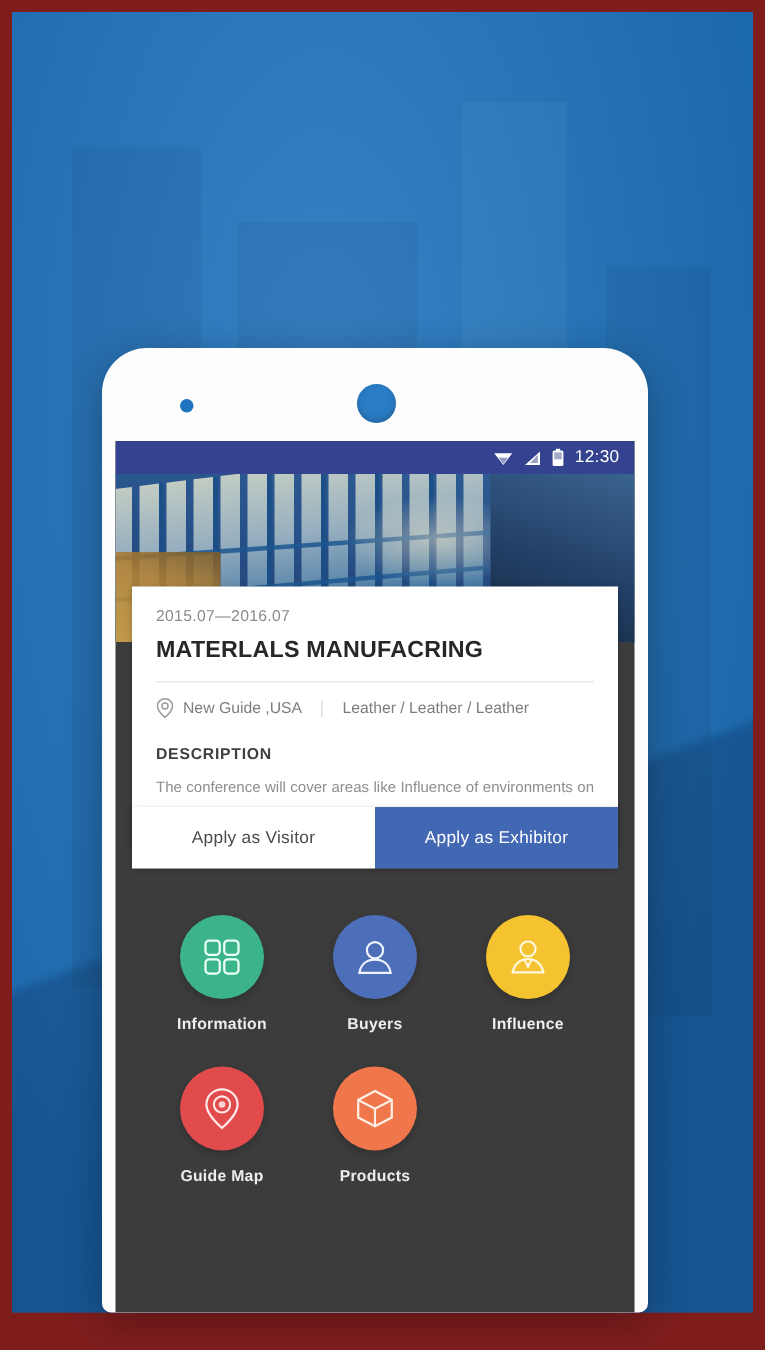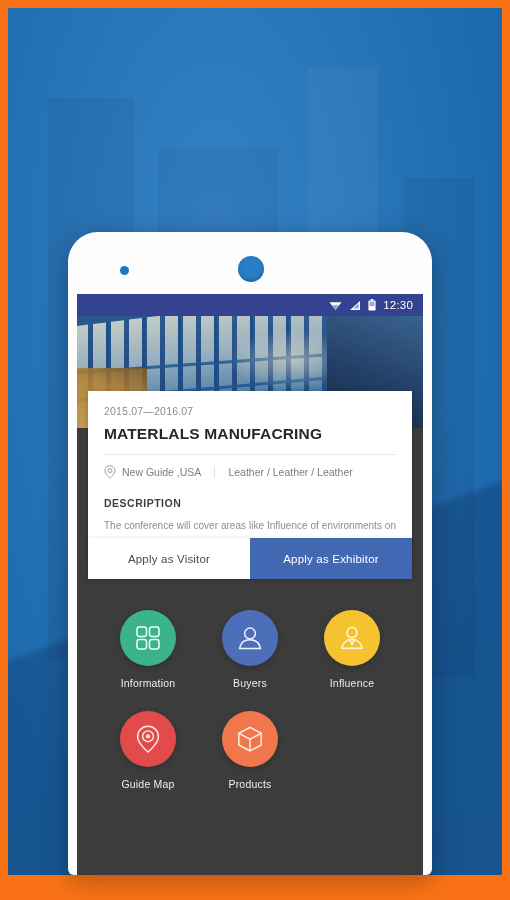--- a/index.html
+++ b/index.html
@@ -6,21 +6,21 @@
   html,body { width:510px; height:900px; }
   body {
     font-family:"Liberation Sans", sans-serif;
     background:#fbfbfb;
     overflow:hidden;
   }
 
   
   #promo {
     position:absolute; left:0; top:0; width:510px; height:900px;
-    background:#f97316;
+    background:#7f1d1d;
   }
   #bg {
     position:absolute; left:8px; top:8px; width:494px; height:867px;
     background:#1f74bf;
     overflow:hidden;
   }
   
   .bgshape { position:absolute; background:rgba(0,0,0,.055); }
   .bgshape2 { position:absolute; background:rgba(255,255,255,.045); }
   #bgdiag {
@@ -141,21 +141,21 @@
   #apply-exhibitor { background:#4268b3; color:#fff; }
 
   
   #grid {
     position:absolute; left:0; top:290px; width:346px;
     padding:26px 20px 0 20px;
   }
   .gridrow { display:flex; margin-bottom:22px; }
   .tile {
     width:33.33%; display:flex; flex-direction:column;
-    align-items:center; cursor:pointer;
+    align-items:center; cursor:pointer;font-weight:bold;
   }
   .tile .circle {
     width:56px; height:56px; border-radius:50%;
     display:flex; align-items:center; justify-content:center;
     box-shadow:0 2px 6px rgba(0,0,0,.22);
   }
   .tile .lbl {
     margin-top:11px; font-size:10.5px; color:#ededed; letter-spacing:.2px;
   }
 </style>

